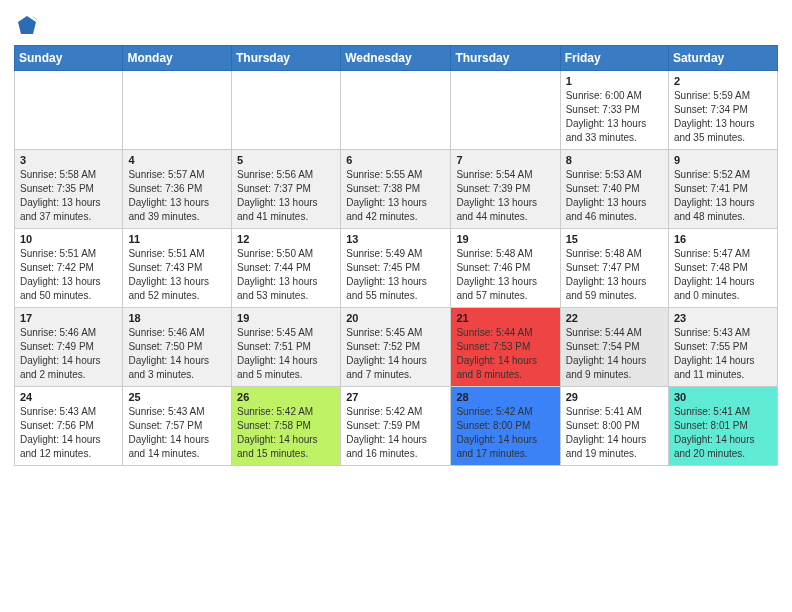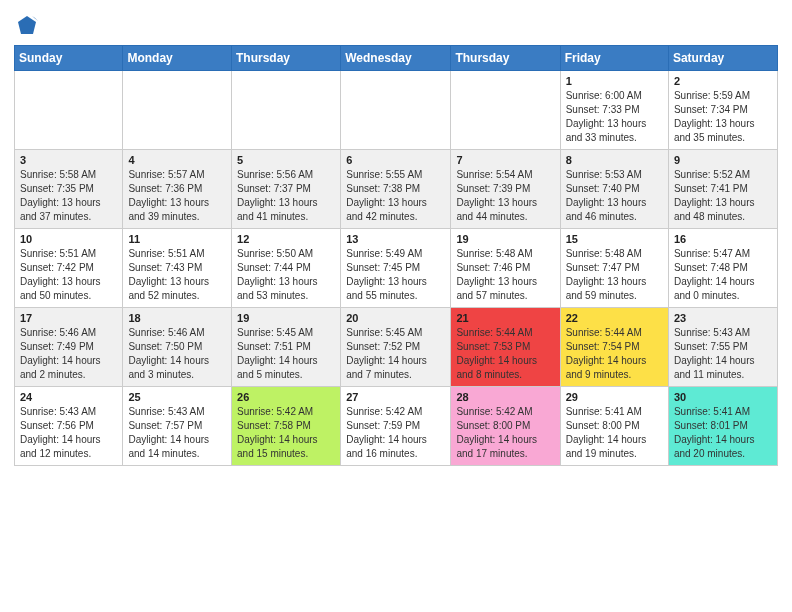--- a/index.html
+++ b/index.html
@@ -224,21 +224,21 @@
             <div class="day-info">Sunrise: 5:45 AM<br>Sunset: 7:51 PM<br>Daylight: 14 hours and 5 minutes.</div>
           </td>
           <td style="background: rgb(240, 240, 240);">
             <span class="day-num">20</span>
             <div class="day-info">Sunrise: 5:45 AM<br>Sunset: 7:52 PM<br>Daylight: 14 hours and 7 minutes.</div>
           </td>
           <td style="background: #ef4444;">
             <span class="day-num">21</span>
             <div class="day-info">Sunrise: 5:44 AM<br>Sunset: 7:53 PM<br>Daylight: 14 hours and 8 minutes.</div>
           </td>
-          <td style="background: #fde047;">
+          <td style="background: #e5e5e5;">
             <span class="day-num">22</span>
             <div class="day-info">Sunrise: 5:44 AM<br>Sunset: 7:54 PM<br>Daylight: 14 hours and 9 minutes.</div>
           </td>
           <td style="background: rgb(240, 240, 240);">
             <span class="day-num">23</span>
             <div class="day-info">Sunrise: 5:43 AM<br>Sunset: 7:55 PM<br>Daylight: 14 hours and 11 minutes.</div>
           </td>
         </tr>
         <tr>
           <td style="background: rgb(255, 255, 255);">
@@ -250,21 +250,21 @@
             <div class="day-info">Sunrise: 5:43 AM<br>Sunset: 7:57 PM<br>Daylight: 14 hours and 14 minutes.</div>
           </td>
           <td style="background: #bef264;">
             <span class="day-num">26</span>
             <div class="day-info">Sunrise: 5:42 AM<br>Sunset: 7:58 PM<br>Daylight: 14 hours and 15 minutes.</div>
           </td>
           <td style="background: rgb(255, 255, 255);">
             <span class="day-num">27</span>
             <div class="day-info">Sunrise: 5:42 AM<br>Sunset: 7:59 PM<br>Daylight: 14 hours and 16 minutes.</div>
           </td>
-          <td style="background: #f9a8d4;">
+          <td style="background: #3b82f6;">
             <span class="day-num">28</span>
             <div class="day-info">Sunrise: 5:42 AM<br>Sunset: 8:00 PM<br>Daylight: 14 hours and 17 minutes.</div>
           </td>
           <td style="background: rgb(255, 255, 255);">
             <span class="day-num">29</span>
             <div class="day-info">Sunrise: 5:41 AM<br>Sunset: 8:00 PM<br>Daylight: 14 hours and 19 minutes.</div>
           </td>
           <td style="background: #5eead4;">
             <span class="day-num">30</span>
             <div class="day-info">Sunrise: 5:41 AM<br>Sunset: 8:01 PM<br>Daylight: 14 hours and 20 minutes.</div>

